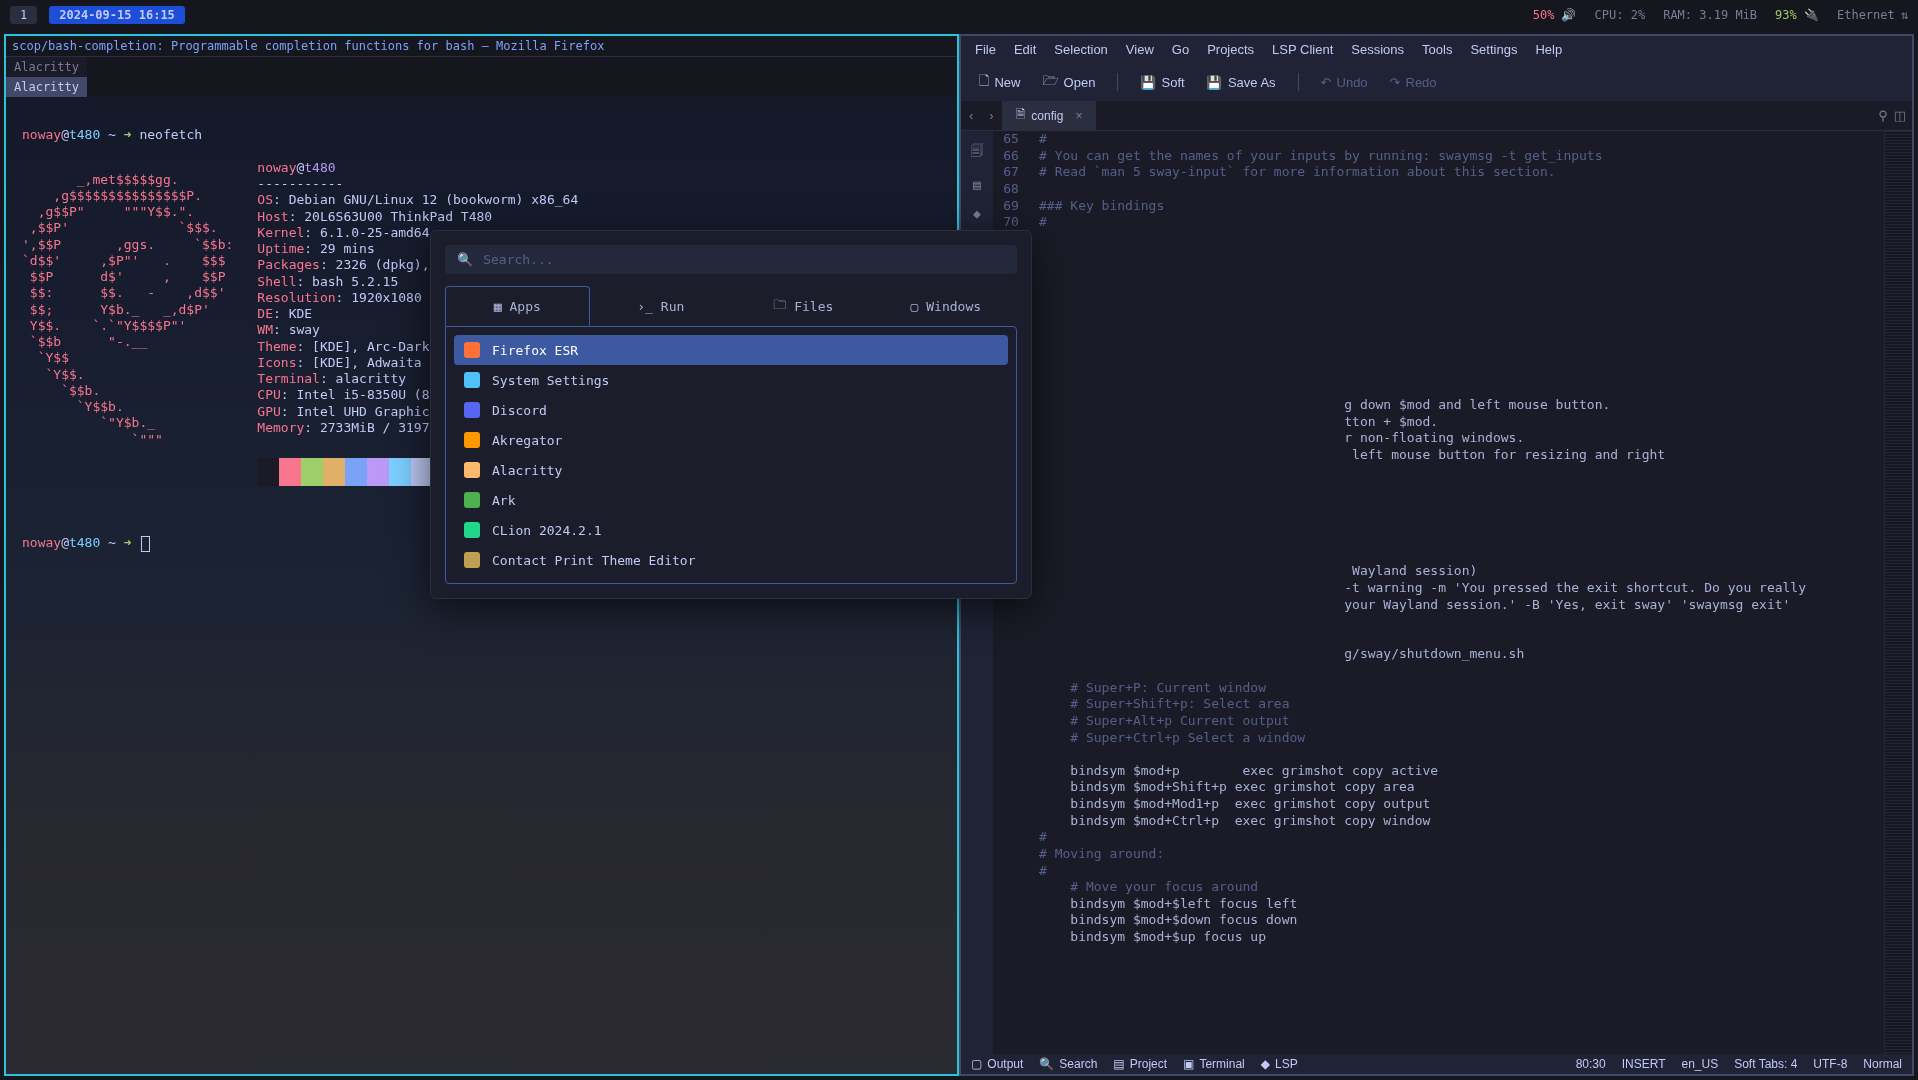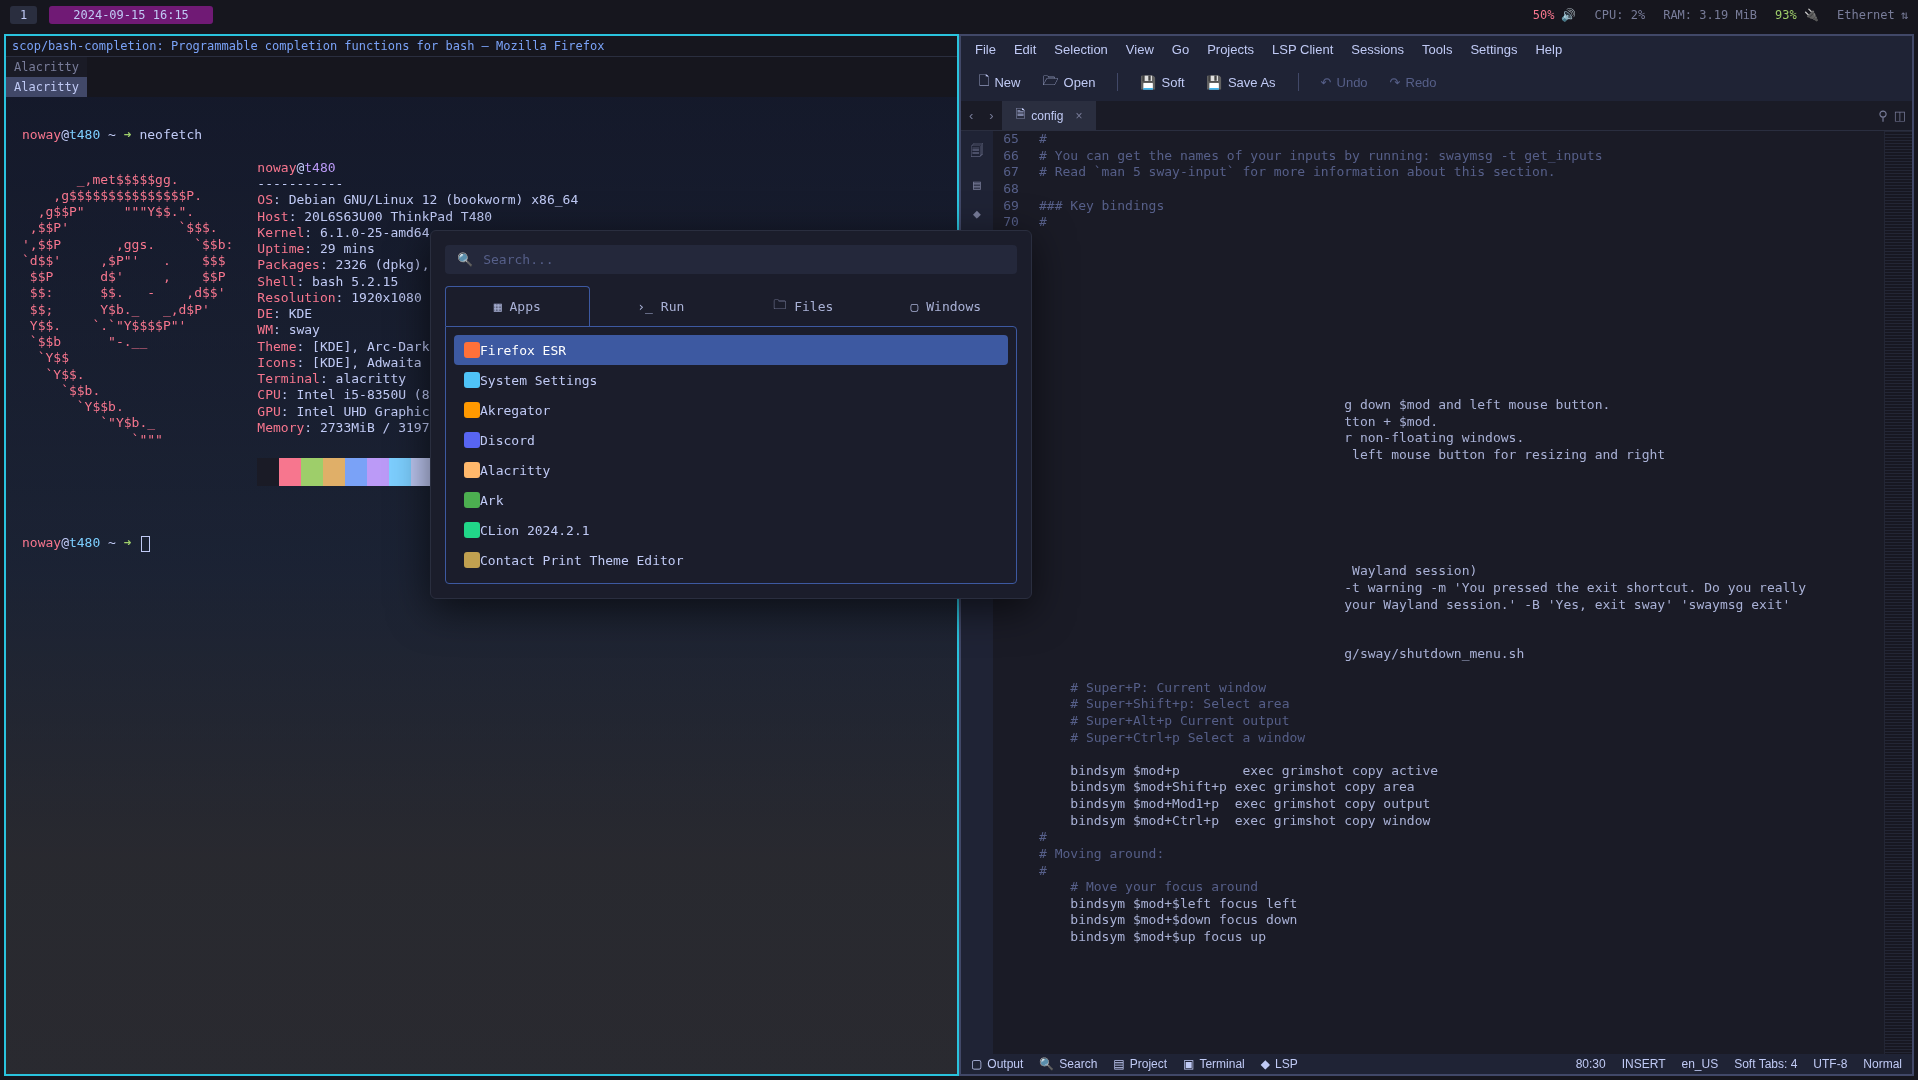--- a/index.html
+++ b/index.html
@@ -25,24 +25,25 @@
     color: #787c99;
   }
   .topbar .workspace {
     background: #2a2e3f;
     color: #c0caf5;
     border-radius: 3px;
     padding: 2px 10px;
     margin-right: 12px;
   }
   .topbar .datetime {
-    background: #701a75;
-    color: #c0caf5;
-    padding: 2px 24px;
+    background: #1d4ed8;
+    color: #c0caf5;
+    padding: 2px 10px;
     border-radius: 3px;
+    font-weight: bold;
   }
   .topbar .spacer { flex: 1; }
   .topbar .statitem { margin-left: 18px; }
   .topbar .vol { color: #f7768e; }
   .topbar .bat { color: #9ece6a; }
   .topbar .ethicon { margin-left: 6px; }
 
   
   .desk {
     display: flex;
@@ -178,21 +179,21 @@
     border-bottom: none;
     border-radius: 4px 4px 0 0;
     background:#1b1d2b;
   }
   .launcher .list {
     border: 1px solid #3d59a1;
     border-radius: 0 4px 4px 4px;
     padding: 8px;
   }
   .launcher .item {
-    display:flex; align-items:flex-end; 
+    display:flex; align-items:flex-end; gap:12px;
     padding: 7px 10px;
     border-radius:4px;
   }
   .launcher .item.sel { background:#3d59a1; color:#fff; }
   .launcher .appicon {
     width:16px; height:16px; border-radius:3px; display:inline-flex;
     align-items:center; justify-content:center; font-size:11px; font-weight:bold;
   }
 </style>
 </head>
@@ -422,28 +423,28 @@
   <div class="list" id="launcher-list">
       <div class="item sel">
         <span class="appicon" style="background: rgb(255, 113, 57);"></span>
         <span>Firefox ESR</span>
       </div>
       <div class="item">
         <span class="appicon" style="background: rgb(79, 195, 247);"></span>
         <span>System Settings</span>
       </div>
       <div class="item">
+        <span class="appicon" style="background: rgb(88, 101, 242);"></span>
+        <span>Discord</span>
+      </div>
+      <div class="item">
         <span class="appicon" style="background: rgb(255, 152, 0);"></span>
         <span>Akregator</span>
       </div>
       <div class="item">
-        <span class="appicon" style="background: rgb(88, 101, 242);"></span>
-        <span>Discord</span>
-      </div>
-      <div class="item">
         <span class="appicon" style="background: rgb(255, 184, 108);"></span>
         <span>Alacritty</span>
       </div>
       <div class="item">
         <span class="appicon" style="background: rgb(76, 175, 80);"></span>
         <span>Ark</span>
       </div>
       <div class="item">
         <span class="appicon" style="background: rgb(33, 215, 137);"></span>
         <span>CLion 2024.2.1</span>

